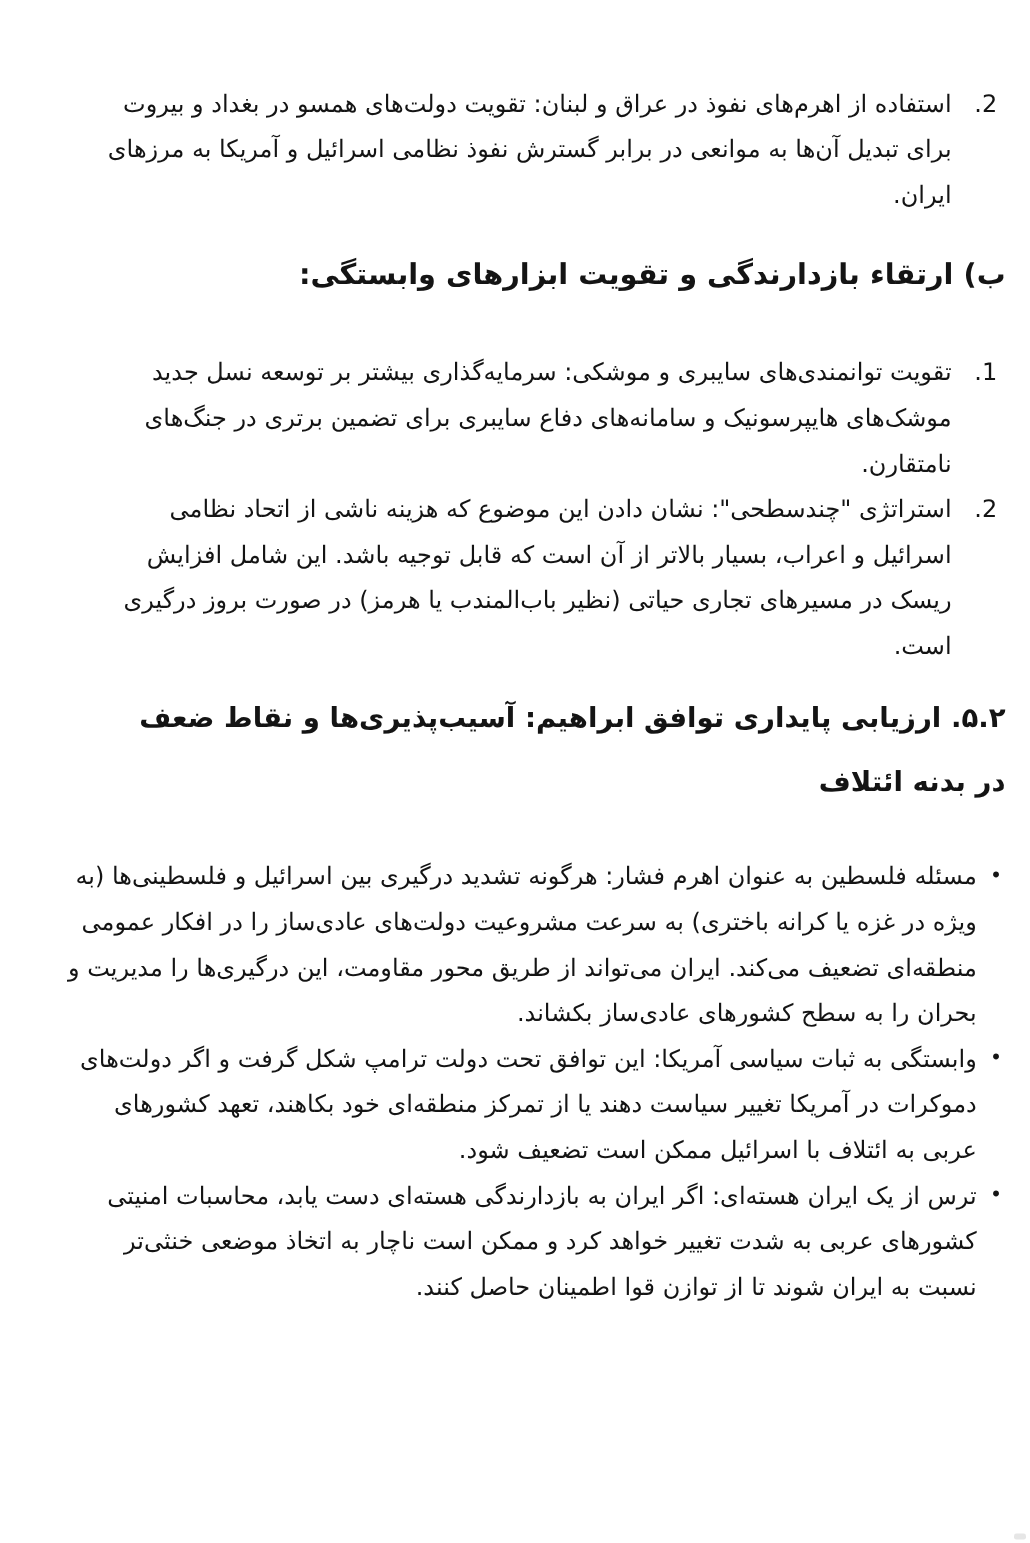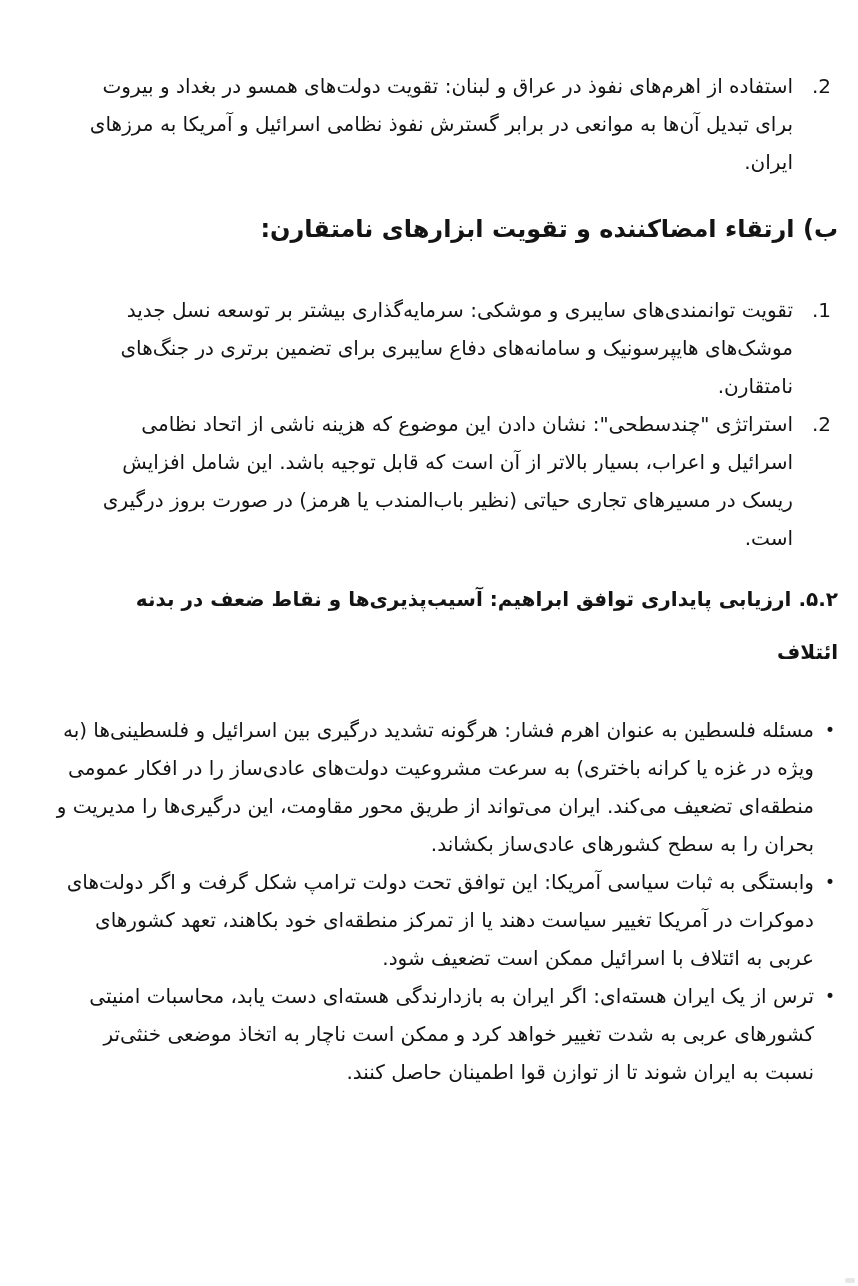--- a/index.html
+++ b/index.html
@@ -42,21 +42,21 @@
   ol.mid-list { margin-bottom: 16px; }
 
   
   h3.sub-heading {
     font-size: 24px;
     line-height: 40px;
     font-weight: 700;
     margin: 0 0 42px 0;
   }
   h2.main-heading {
-    font-size: 20px;
+    font-size: 23px;
     line-height: 53px;
     font-weight: 700;
     margin: 0 0 32px 0;
     padding-left: 70px;
   }
 
   
   p.intro { margin: 0 0 14px 0; }
 
   
@@ -90,21 +90,21 @@
 
 <div class="page">
 
   <ol class="num-list top-list body-text">
     <li>
       <span class="marker">2.</span>
       <span>استفاده از اهرم‌های نفوذ در عراق و لبنان: تقویت دولت‌های همسو در بغداد و بیروت برای تبدیل آن‌ها به موانعی در برابر گسترش نفوذ نظامی اسرائیل و آمریکا به مرزهای ایران.</span>
     </li>
   </ol>
 
-  <h3 class="sub-heading">ب) ارتقاء امضاکننده و تقویت ابزارهای نامتقارن:</h3>
+  <h3 class="sub-heading">ب) ارتقاء بازدارندگی و تقویت ابزارهای وابستگی:</h3>
 
   <ol class="num-list mid-list body-text">
     <li>
       <span class="marker">1.</span>
       <span>تقویت توانمندی‌های سایبری و موشکی: سرمایه‌گذاری بیشتر بر توسعه نسل جدید موشک‌های هایپرسونیک و سامانه‌های دفاع سایبری برای تضمین برتری در جنگ‌های نامتقارن.</span>
     </li>
     <li>
       <span class="marker">2.</span>
       <span>استراتژی "چندسطحی": نشان دادن این موضوع که هزینه ناشی از اتحاد نظامی اسرائیل و اعراب، بسیار بالاتر از آن است که قابل توجیه باشد. این شامل افزایش ریسک در مسیرهای تجاری حیاتی (نظیر باب‌المندب یا هرمز) در صورت بروز درگیری است.</span>
     </li>

